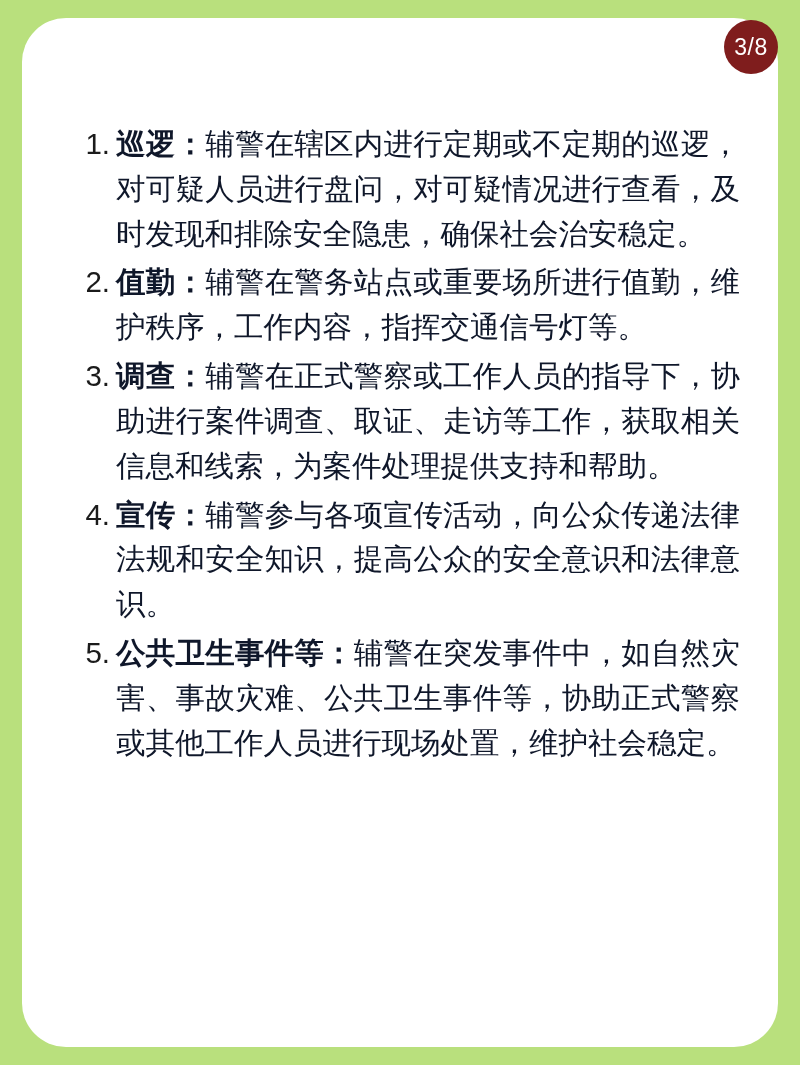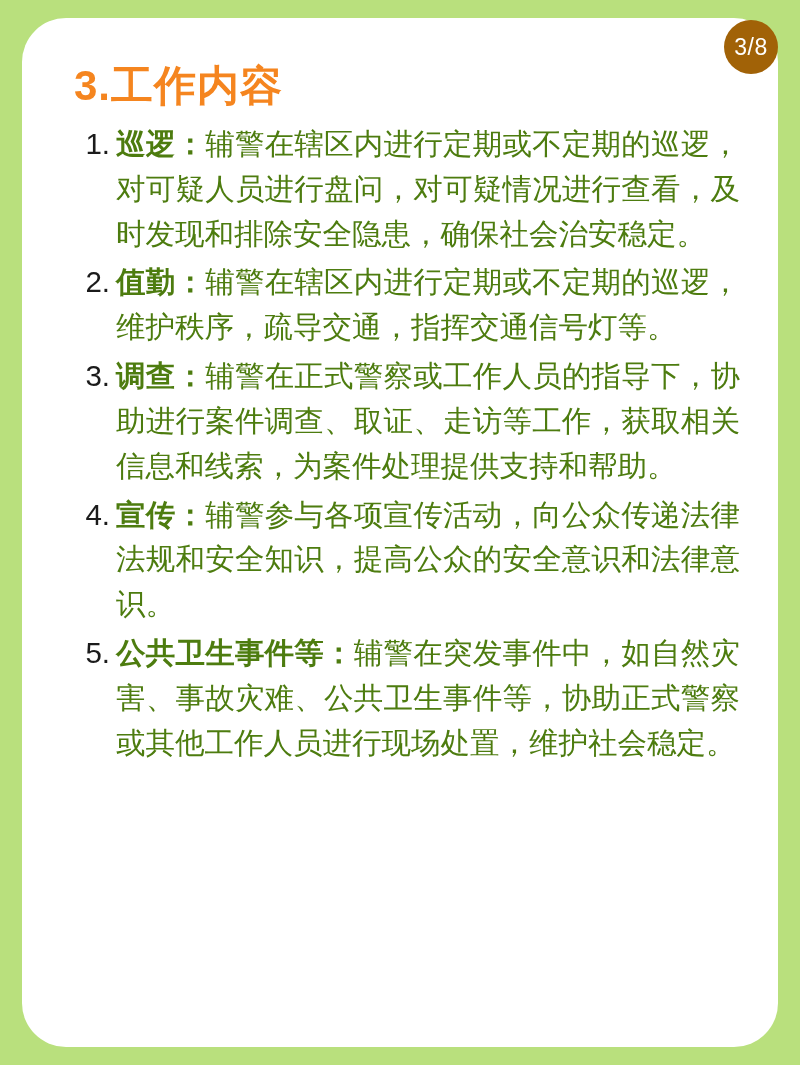--- a/index.html
+++ b/index.html
@@ -31,21 +31,21 @@
     box-sizing: border-box;
     overflow: hidden;
   }
   .page-badge {
     position: absolute;
     right: 22px;
     top: 20px;
     width: 54px;
     height: 54px;
     border-radius: 50%;
-    background: #a16207;
+    background: #7f1d1d;
     color: #ffffff;
     font-size: 23px;
     display: flex;
     align-items: center;
     justify-content: center;
     letter-spacing: 0.5px;
     z-index: 5;
   }
   .title {
     position: absolute;
@@ -67,21 +67,21 @@
     margin: 0;
     padding: 0 0 0 52px;
     list-style: none;
     counter-reset: itemnum;
   }
   ol.items > li {
     position: relative;
     counter-increment: itemnum;
     font-size: 29.5px;
     line-height: 1.52;
-    color: #4d7c0f;
+    color: #0f172a;
     margin-bottom: 4px;
     text-align: justify;
     text-justify: inter-ideograph;
   }
   ol.items > li::before {
     content: counter(itemnum) ".";
     position: absolute;
     left: -46px;
     top: 0;
     width: 40px;
@@ -91,28 +91,27 @@
   }
   .lead {
     font-weight: bold;
   }
 </style>
 </head>
 <body>
 
 <div class="page">
   <div class="card">
-    <div class="title">3.工作内容</div>
     <div class="content">
       <ol class="items">
         <li>
           <span class="lead">巡逻：</span><span>辅警在辖区内进行定期或不定期的巡逻，对可疑人员进行盘问，对可疑情况进行查看，及时发现和排除安全隐患，确保社会治安稳定。</span>
         </li>
         <li>
-          <span class="lead">值勤：</span><span>辅警在辖区内进行定期或不定期的巡逻，维护秩序，疏导交通，指挥交通信号灯等。</span>
+          <span class="lead">值勤：</span><span>辅警在警务站点或重要场所进行值勤，维护秩序，工作内容，指挥交通信号灯等。</span>
         </li>
         <li>
           <span class="lead">调查：</span><span>辅警在正式警察或工作人员的指导下，协助进行案件调查、取证、走访等工作，获取相关信息和线索，为案件处理提供支持和帮助。</span>
         </li>
         <li>
           <span class="lead">宣传：</span><span>辅警参与各项宣传活动，向公众传递法律法规和安全知识，提高公众的安全意识和法律意识。</span>
         </li>
         <li>
           <span class="lead">公共卫生事件等：</span><span>辅警在突发事件中，如自然灾害、事故灾难、公共卫生事件等，协助正式警察或其他工作人员进行现场处置，维护社会稳定。</span>
         </li>

